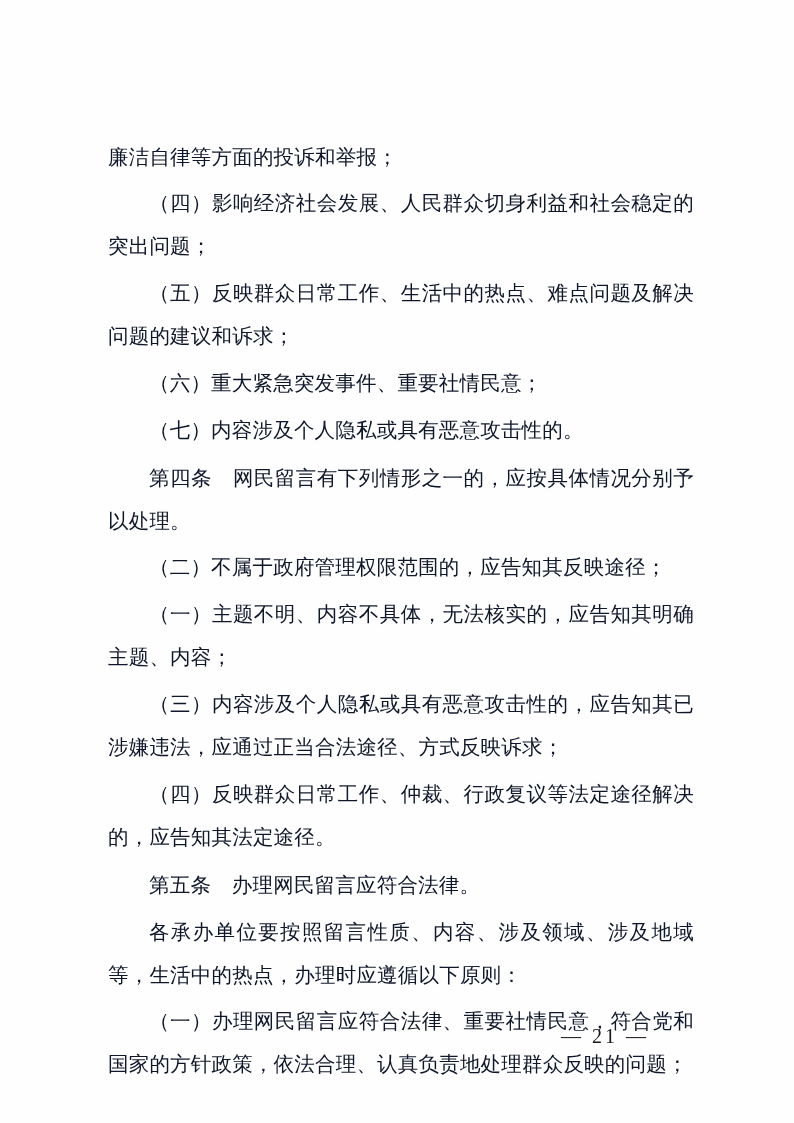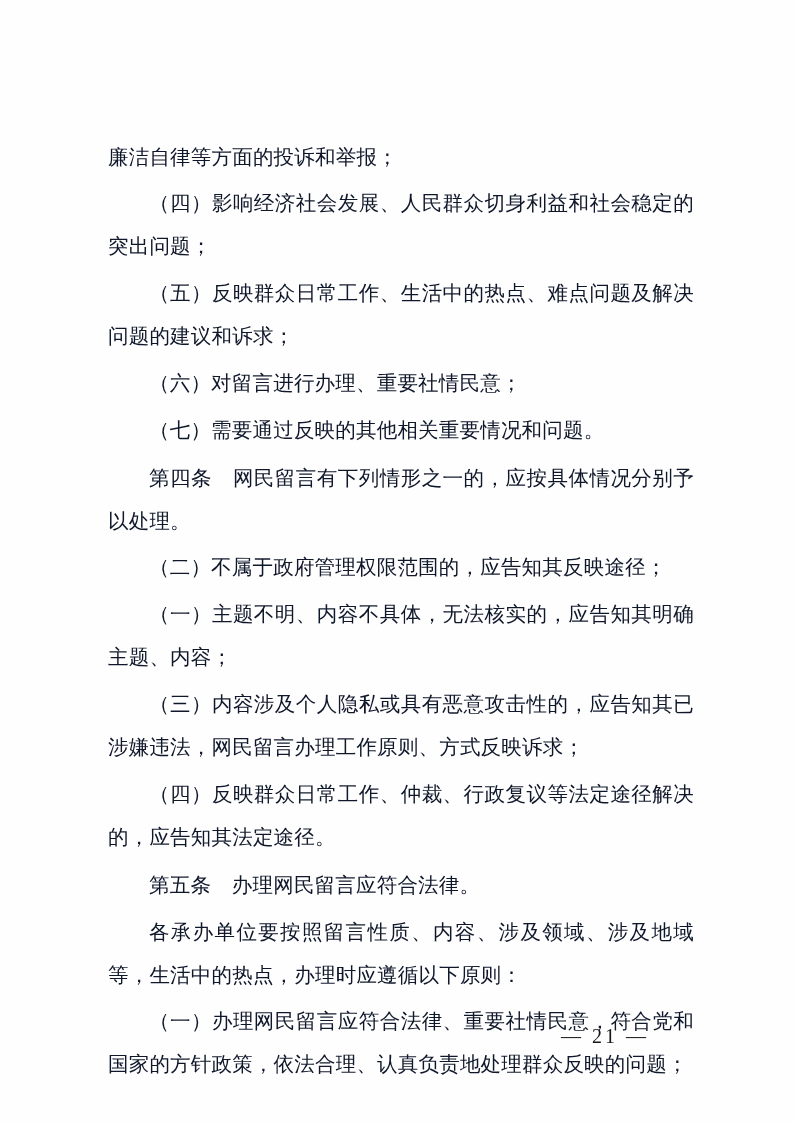--- a/index.html
+++ b/index.html
@@ -69,31 +69,31 @@
 
 <div class="page">
   <div class="content">
 
     <p class="para">廉洁自律等方面的投诉和举报；</p>
 
     <p class="para indent-bracket">（四）影响经济社会发展、人民群众切身利益和社会稳定的突出问题；</p>
 
     <p class="para indent-bracket">（五）反映群众日常工作、生活中的热点、难点问题及解决问题的建议和诉求；</p>
 
-    <p class="para indent-bracket">（六）对留言进行办理、重要社情民意；</p>
+    <p class="para indent-bracket">（六）重大紧急突发事件、重要社情民意；</p>
 
-    <p class="para indent-bracket">（七）需要通过反映的其他相关重要情况和问题。</p>
+    <p class="para indent-bracket">（七）内容涉及个人隐私或具有恶意攻击性的。</p>
 
     <p class="para indent">第四条　网民留言有下列情形之一的，应按具体情况分别予以处理。</p>
 
     <p class="para indent-bracket">（二）不属于政府管理权限范围的，应告知其反映途径；</p>
 
     <p class="para indent-bracket">（一）主题不明、内容不具体，无法核实的，应告知其明确主题、内容；</p>
 
-    <p class="para indent-bracket">（三）内容涉及个人隐私或具有恶意攻击性的，应告知其已涉嫌违法，网民留言办理工作原则、方式反映诉求；</p>
+    <p class="para indent-bracket">（三）内容涉及个人隐私或具有恶意攻击性的，应告知其已涉嫌违法，应通过正当合法途径、方式反映诉求；</p>
 
     <p class="para indent-bracket">（四）反映群众日常工作、仲裁、行政复议等法定途径解决的，应告知其法定途径。</p>
 
     <p class="para indent">第五条　办理网民留言应符合法律。</p>
 
     <p class="para indent">各承办单位要按照留言性质、内容、涉及领域、涉及地域等，生活中的热点，办理时应遵循以下原则：</p>
 
     <p class="para indent-bracket">（一）办理网民留言应符合法律、重要社情民意，符合党和国家的方针政策，依法合理、认真负责地处理群众反映的问题；</p>
 
   </div>

